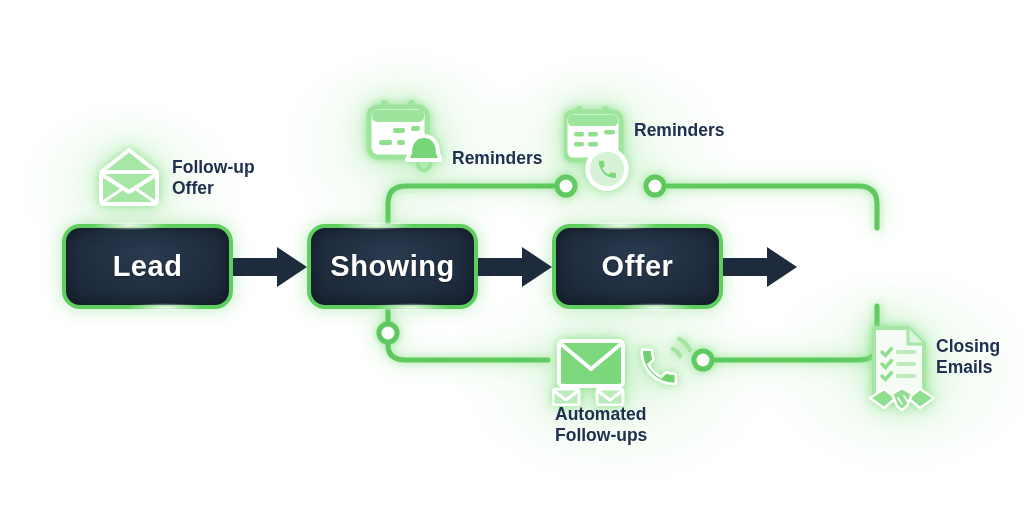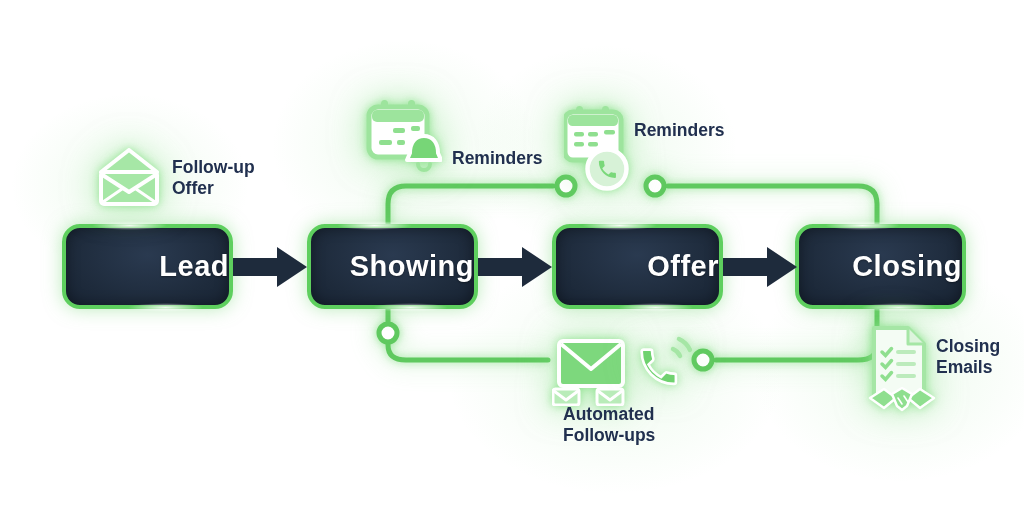--- a/index.html
+++ b/index.html
@@ -14,21 +14,21 @@
       radial-gradient(210px 160px at 900px 370px, rgba(150,230,150,.16), transparent 70%),
       #ffffff;
   }
   #connectors{position:absolute;left:0;top:0;z-index:1;pointer-events:none;
     filter:drop-shadow(0 0 4px rgba(140,225,140,.85)) drop-shadow(0 0 12px rgba(140,225,140,.45));}
   .stage{
     position:absolute;width:171px;height:85px;z-index:2;box-sizing:border-box;
     background:radial-gradient(ellipse at 50% 35%, #2a3a50 0%, #1e2b3c 65%, #182434 100%);
     border:4px solid #5ecf5e;border-radius:18px;
     box-shadow:0 0 18px rgba(120,215,120,.5), inset 0 0 14px rgba(0,0,0,.4);
-    display:flex;align-items:center;justify-content:flex-end;
+    display:flex;align-items:center;justify-content:center;
     color:#ffffff;font-weight:bold;font-size:29px;letter-spacing:.5px;
     text-shadow:0 1px 2px rgba(0,0,0,.35);
   }
   .stage::before{content:"";position:absolute;top:-7px;left:16%;width:46%;height:9px;border-radius:50%;
     background:radial-gradient(closest-side, rgba(255,255,255,.95), rgba(255,255,255,0));}
   .stage::after{content:"";position:absolute;bottom:-7px;left:38%;width:46%;height:9px;border-radius:50%;
     background:radial-gradient(closest-side, rgba(255,255,255,.9), rgba(255,255,255,0));}
   .arrow{position:absolute;z-index:2;}
   .icon{position:absolute;z-index:3;
     filter:drop-shadow(0 0 5px rgba(140,225,140,.9)) drop-shadow(0 0 16px rgba(140,225,140,.5));}
@@ -60,23 +60,20 @@
   </svg>
 
   <div class="stage" style="left:62px;top:224px;">
     <span>Lead</span>
   </div>
   <div class="stage" style="left:307px;top:224px;">
     <span>Showing</span>
   </div>
   <div class="stage" style="left:552px;top:224px;">
     <span>Offer</span>
-  </div>
-  <div class="stage" style="left:795px;top:224px;">
-    <span>Closing</span>
   </div>
 
   <svg class="arrow" style="left:233px;top:245px;" width="74" height="44" viewBox="0 0 74 44">
     <polygon points="0,13 44,13 44,2 74,22 44,42 44,31 0,31" fill="#1e2b3c"></polygon>
   </svg>
   <svg class="arrow" style="left:478px;top:245px;" width="74" height="44" viewBox="0 0 74 44">
     <polygon points="0,13 44,13 44,2 74,22 44,42 44,31 0,31" fill="#1e2b3c"></polygon>
   </svg>
   <svg class="arrow" style="left:723px;top:245px;" width="74" height="44" viewBox="0 0 74 44">
     <polygon points="0,13 44,13 44,2 74,22 44,42 44,31 0,31" fill="#1e2b3c"></polygon>
@@ -149,16 +146,16 @@
       <path d="M0 12 L14 3 L26 12 L14 22 Z" fill="#8fdf8f" stroke="#fff" stroke-width="2.5" stroke-linejoin="round"></path>
       <path d="M64 12 L50 3 L38 12 L50 22 Z" fill="#8fdf8f" stroke="#fff" stroke-width="2.5" stroke-linejoin="round"></path>
       <path d="M22 8 L32 2 L42 8 L37 20 L32 24 L27 20 Z" fill="#8fdf8f" stroke="#fff" stroke-width="2.5" stroke-linejoin="round"></path>
       <path d="M28 12 l4 6 M34 10 l4 6" fill="none" stroke="#fff" stroke-width="1.6" stroke-linecap="round"></path>
     </g>
   </svg>
 
   <div class="note" style="left:172px;top:157px;width:100px;">Follow-up Offer</div>
   <div class="note nowrap" style="left:452px;top:148px;">Reminders</div>
   <div class="note nowrap" style="left:634px;top:120px;">Reminders</div>
-  <div class="note" style="left:555px;top:404px;width:115px;margin-left:8px;">Automated Follow-ups</div>
+  <div class="note" style="left:555px;top:404px;width:115px;">Automated Follow-ups</div>
   <div class="note" style="left:936px;top:336px;width:85px;">Closing Emails</div>
 
 </div>
 
 </body></html>

